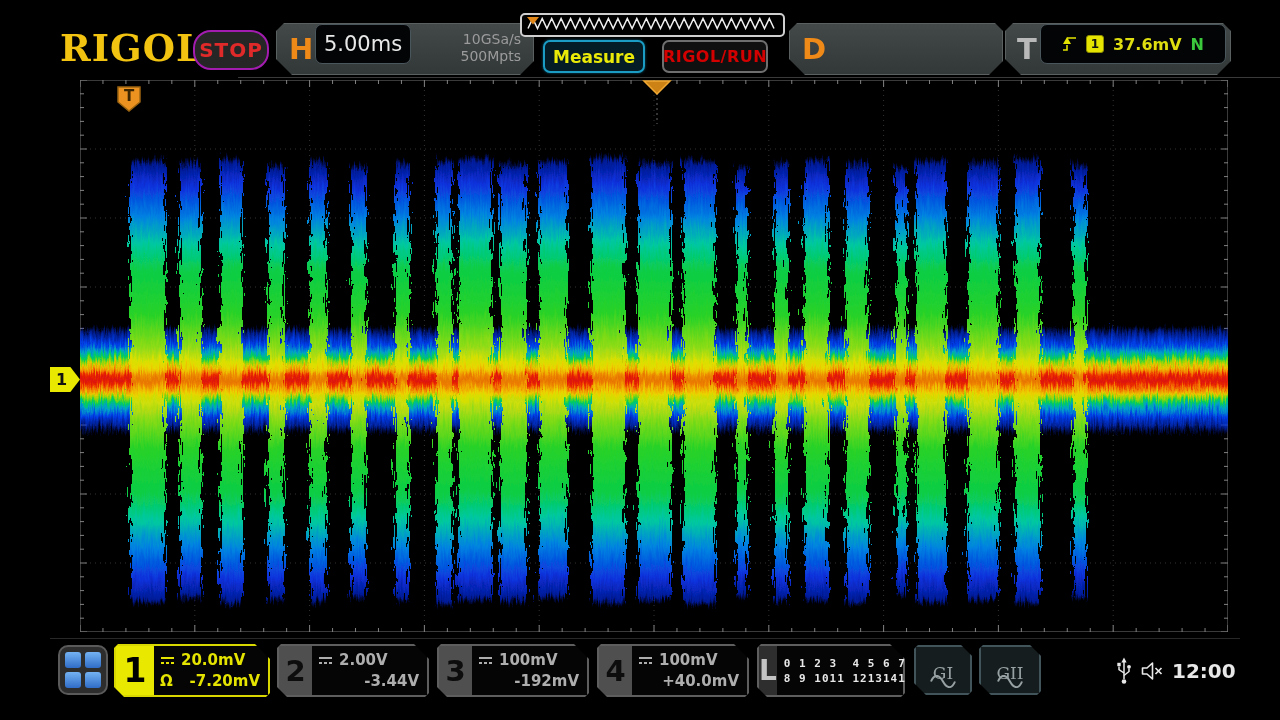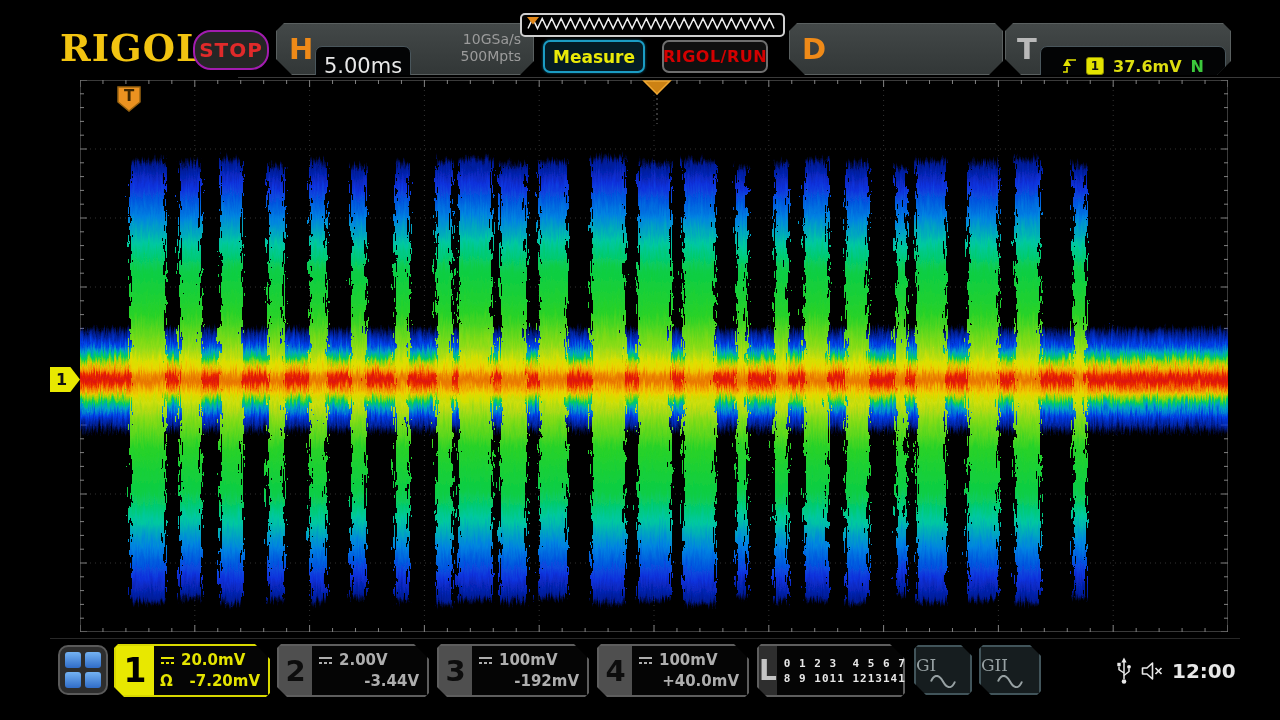--- a/index.html
+++ b/index.html
@@ -15,21 +15,21 @@
         font-size:20px;display:flex;align-items:center;justify-content:center;letter-spacing:1px;}
   .panel{background:linear-gradient(#434848,#323737);border:1px solid #5a6060;
         clip-path:polygon(8px 0,calc(100% - 8px) 0,100% 8px,100% calc(100% - 14px),
         calc(100% - 14px) 100%,16px 100%,0 calc(100% - 16px),0 8px);}
   #h-panel{left:276px;top:23px;width:256px;height:50px;}
   #d-panel{left:789px;top:23px;width:212px;height:50px;}
   #t-panel{left:1005px;top:23px;width:224px;height:50px;}
   .panel-letter{position:absolute;top:8px;font-size:29px;font-weight:bold;}
   .orange-letter{color:#ef8a18;}
   .gray-letter{color:#b9b9b9;}
-  .value-box{position:absolute;top:22px;height:38px;background:#030405;border:1px solid #49565c;
+  .value-box{position:absolute;top:0;height:38px;background:#030405;border:1px solid #49565c;
         border-radius:7px;color:#e8e8e8;display:flex;align-items:center;justify-content:center;
         font-size:21px;}
   #h-rate{position:absolute;right:12px;top:7px;text-align:right;color:#9b9b9b;
         font-size:14px;line-height:17px;}
   #preview-strip{left:520px;top:13px;width:265px;height:24px;background:#000;
         border:2px solid #cfcfcf;border-radius:5px;box-sizing:border-box;}
   .topbtn{top:40px;height:33px;border-radius:7px;display:flex;align-items:center;
         justify-content:center;font-weight:bold;box-sizing:border-box;}
   #measure-btn{left:543px;width:102px;background:#041c26;border:2px solid #1b9cc4;
         color:#eaea08;font-size:17px;box-shadow:0 0 3px #0b5a74;}
@@ -75,21 +75,21 @@
   #la-box .num{width:34px;background:#2e2e2e;color:#c4c4c4;font-size:28px;}
   .dig-rows{flex:1;display:flex;flex-direction:column;justify-content:center;padding-left:7px;gap:2px;}
   .dig-row{font-family:"DejaVu Sans Mono","Liberation Mono",monospace;font-size:11px;
         font-weight:bold;color:#e8e8e8;letter-spacing:1px;white-space:pre;}
   .genbox{top:645px;height:50px;background:#161d1f;border:2px solid #41545a;box-sizing:border-box;
         clip-path:polygon(4px 0,calc(100% - 11px) 0,100% 11px,100% calc(100% - 4px),
         calc(100% - 4px) 100%,12px 100%,0 calc(100% - 12px),0 4px);
         color:#97a1a3;font-family:"DejaVu Serif","Liberation Serif",serif;}
   #g1-box{left:914px;width:58px;}
   #g2-box{left:979px;width:62px;}
-  .gen-label{position:absolute;top:8px;left:0;right:0;font-size:17px;}
+  .gen-label{position:absolute;top:16px;left:0;right:0;text-align:center;font-size:17px;}
   .gen-sine{position:absolute;bottom:5px;left:50%;transform:translateX(-50%);}
   #usb-icon{left:1116px;top:657px;}
   #spk-icon{left:1141px;top:661px;}
   #clock{left:1172px;top:659px;color:#e8e8e8;font-size:20px;font-weight:600;}
 </style>
 </head>
 <body>
 
 <div id="screen">
 

